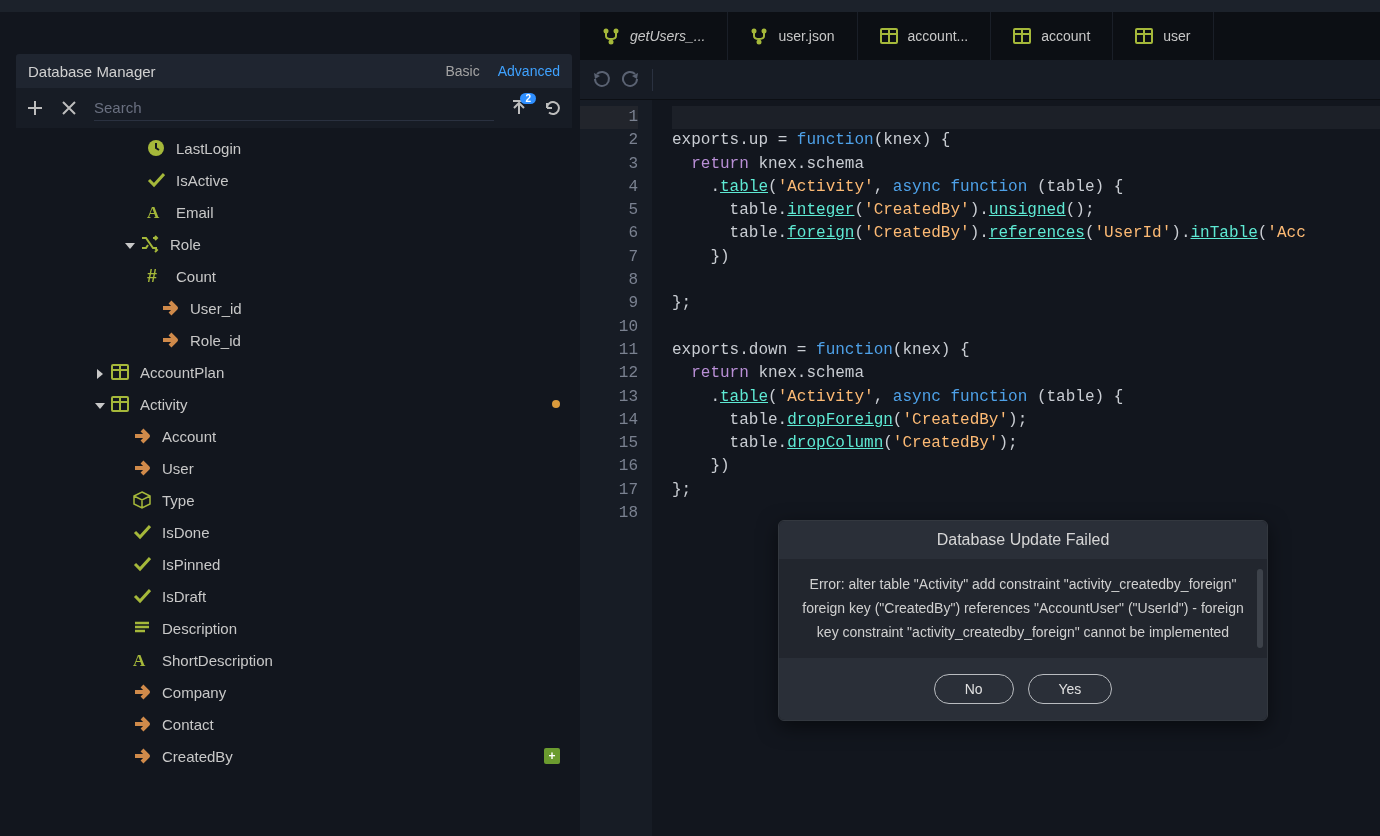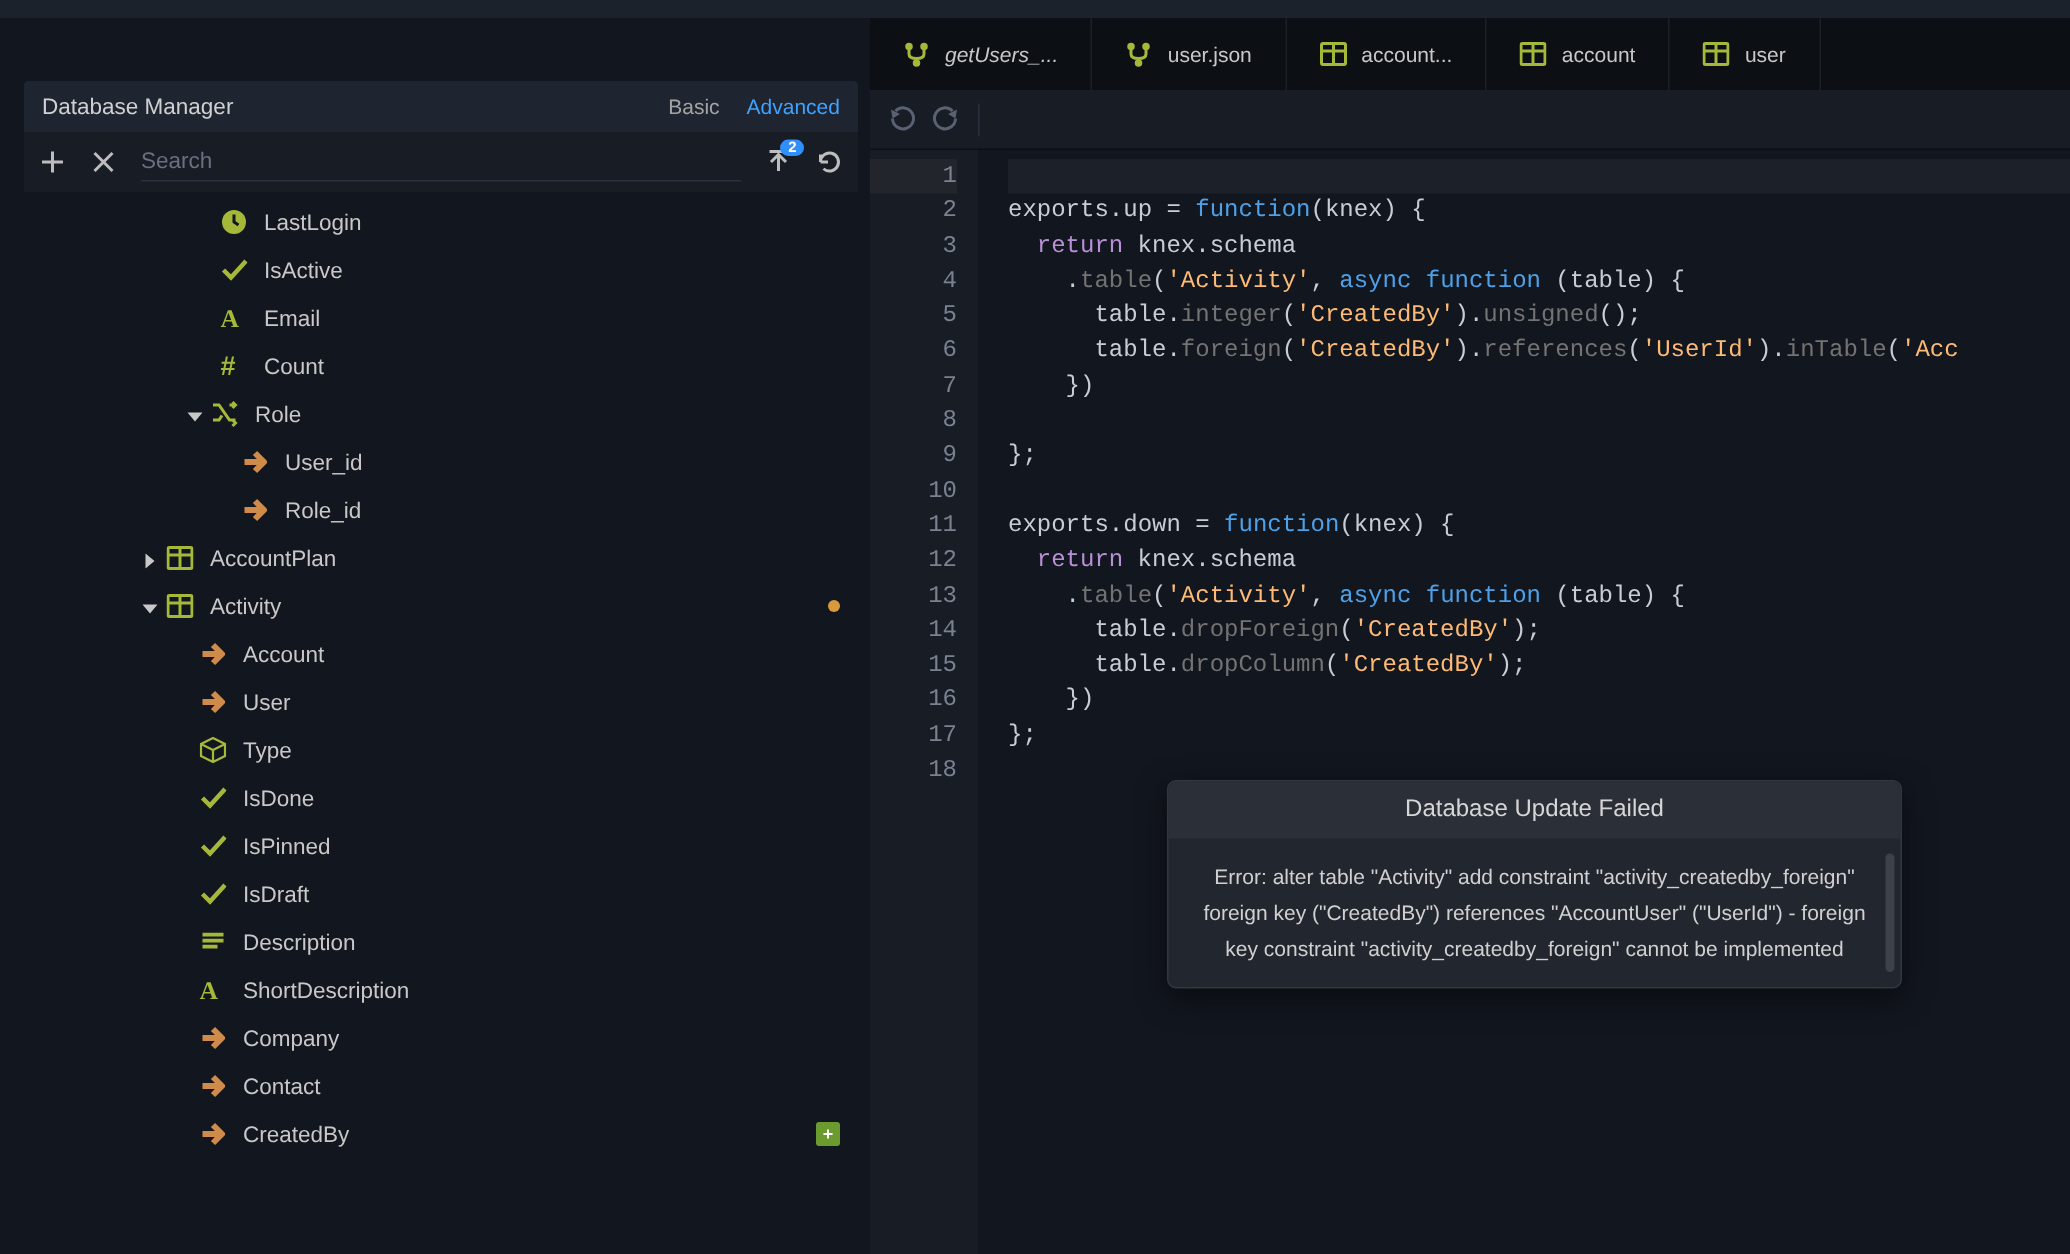--- a/index.html
+++ b/index.html
@@ -158,21 +158,21 @@
   padding: 6px 0 0 20px;
   color: #c9cdd3;
   white-space: pre;
   overflow: hidden;
 }
 .code .line:first-child { background: #1c2028; }
 .k-exp { color: #c9cdd3; }
 .k-blue { color: #4ea1e8; }
 .k-purp { color: #b98fd6; }
 .k-str { color: #fdba74; }
-.k-fn { color: #737373; }
+.k-fn { color: #5eead4; text-decoration: underline; }
 
 .dialog {
   position: absolute;
   left: 778px; top: 520px;
   width: 490px;
   background: #22262e;
   border: 1px solid #33383f;
   border-radius: 6px;
   box-shadow: 0 6px 20px rgba(0,0,0,.5);
 }
@@ -337,41 +337,41 @@
         </div>
         <div class="tree-row" style="padding-left: 130px;">
           <span class="tree-icon" style="color:#a5b83a">
             <svg width="18" height="18">
               <use href="#i-font"></use>
             </svg>
           </span>
           <span class="tree-label">Email</span>
           <span class="spacer"></span>
         </div>
-        <div class="tree-row" style="padding-left: 130px;">
-          <span class="tree-icon" style="color:#a5b83a">
-            <svg width="18" height="18">
-              <use href="#i-hash"></use>
-            </svg>
-          </span>
-          <span class="tree-label">Count</span>
-          <span class="spacer"></span>
-        </div>
         <div class="tree-row" style="padding-left: 102px;">
           <span class="caret">
             <svg width="14" height="14">
               <path d="M4 6l5 6 5-6" fill="#c8c8c8"></path>
             </svg>
           </span>
           <span class="tree-icon" style="color:#a5b83a">
             <svg width="18" height="18">
               <use href="#i-shuffle"></use>
             </svg>
           </span>
           <span class="tree-label">Role</span>
+          <span class="spacer"></span>
+        </div>
+        <div class="tree-row" style="padding-left: 130px;">
+          <span class="tree-icon" style="color:#a5b83a">
+            <svg width="18" height="18">
+              <use href="#i-hash"></use>
+            </svg>
+          </span>
+          <span class="tree-label">Count</span>
           <span class="spacer"></span>
         </div>
         <div class="tree-row" style="padding-left: 144px;">
           <span class="tree-icon" style="color:#d08a4a">
             <svg width="18" height="18">
               <use href="#i-arrow"></use>
             </svg>
           </span>
           <span class="tree-label">User_id</span>
           <span class="spacer"></span>
@@ -598,13 +598,17 @@
     </div>
   </div>
 </div>
 
 <div class="dialog">
   <div class="dialog-title">Database Update Failed</div>
   <div class="dialog-body">
     <span>Error: alter table "Activity" add constraint "activity_createdby_foreign" foreign key ("CreatedBy") references "AccountUser" ("UserId") - foreign key constraint "activity_createdby_foreign" cannot be implemented</span>
     <div class="dialog-scroll"></div>
   </div>
+  <div class="dialog-buttons">
+    <button class="dlg-btn">No</button>
+    <button class="dlg-btn">Yes</button>
+  </div>
 </div>
 
 </body></html>

